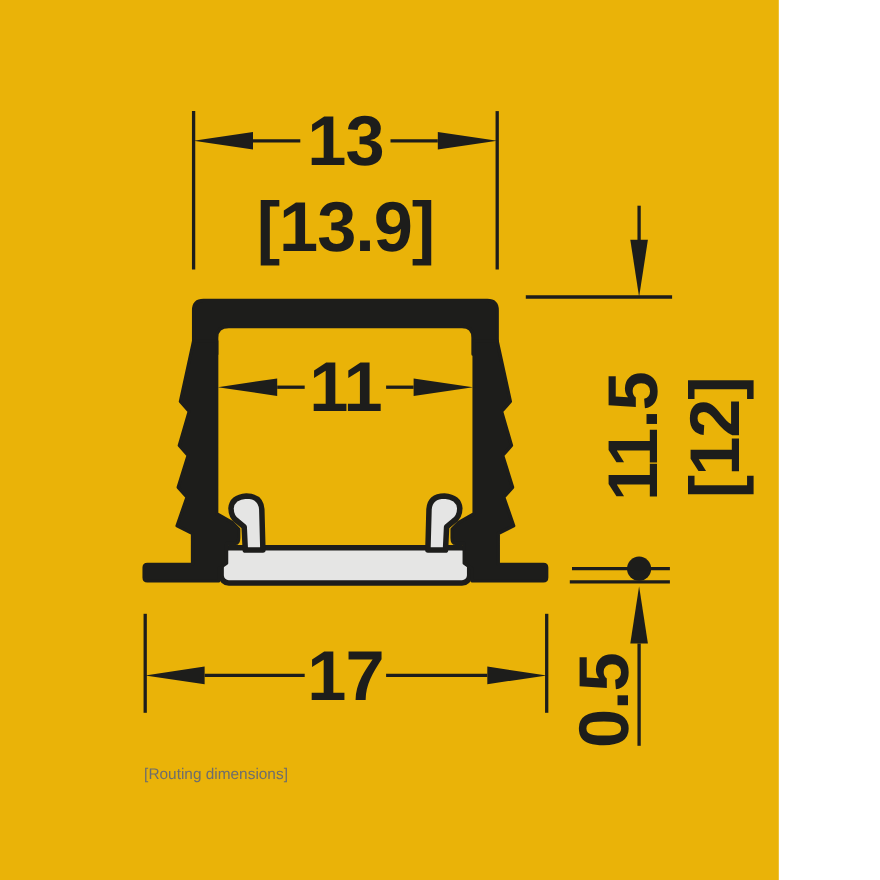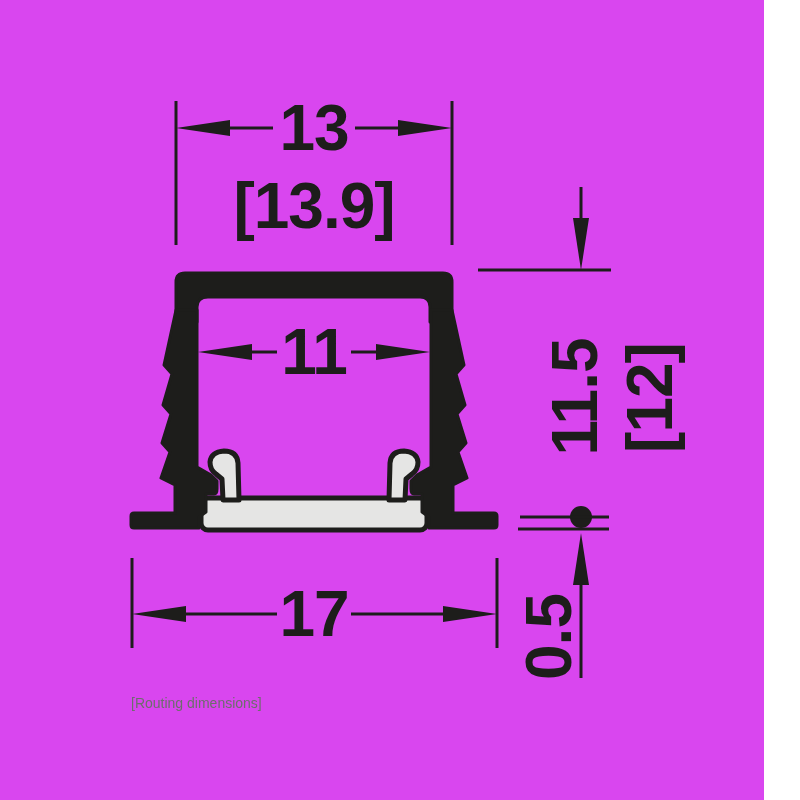--- a/index.html
+++ b/index.html
@@ -2,23 +2,23 @@
 <html><head>
 <meta charset="utf-8">
 <style>
   html, body {
     margin: 0;
     padding: 0;
     background: #ffffff;
   }
   .canvas {
     position: relative;
-    width: 764px;
+    width: 708px;
     height: 800px;
-    background: #d946ef;
+    background: #eab308;
     overflow: hidden;
     font-family: "Liberation Sans", sans-serif;
   }
   svg { display: block; }
   .dim-text {
     font-family: "Liberation Sans", sans-serif;
     font-weight: 700;
     font-size: 64px;
     fill: #1d1d1b;
     letter-spacing: -1px;

